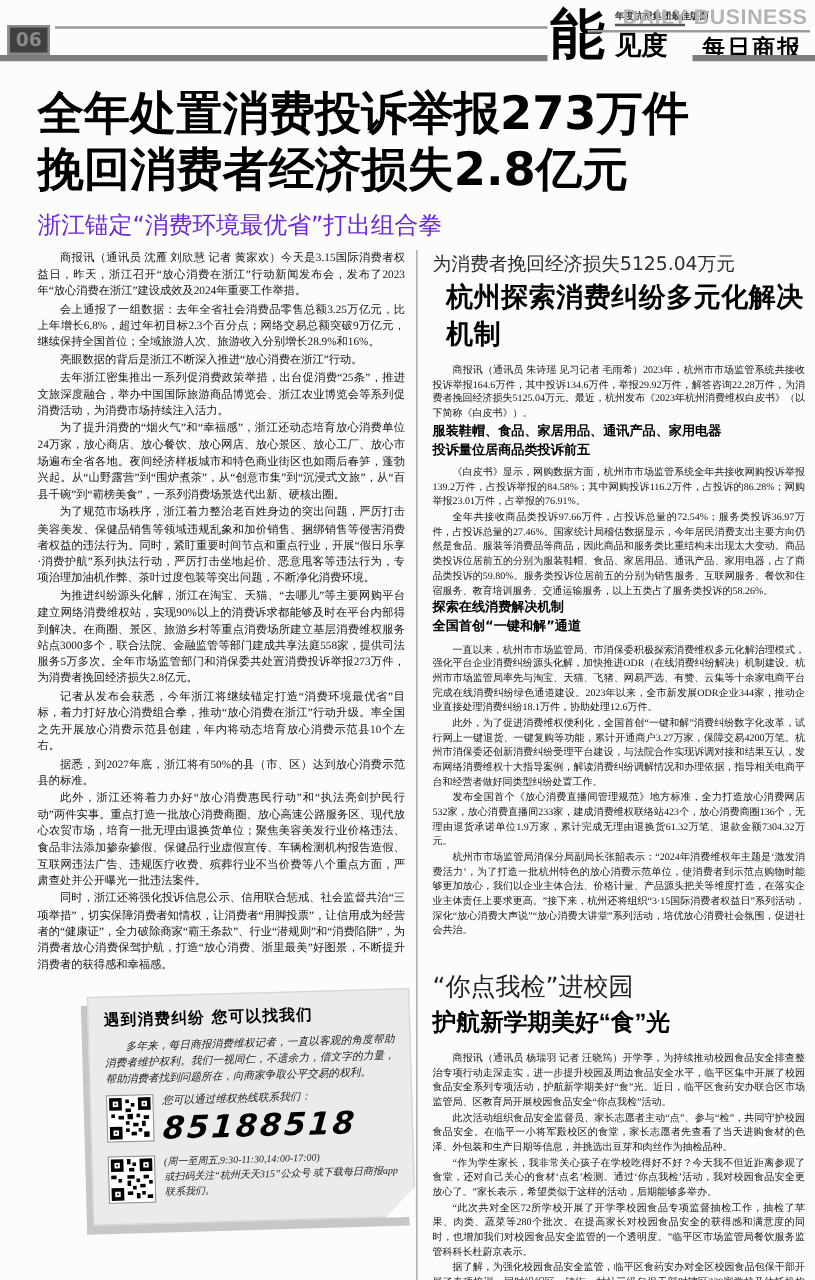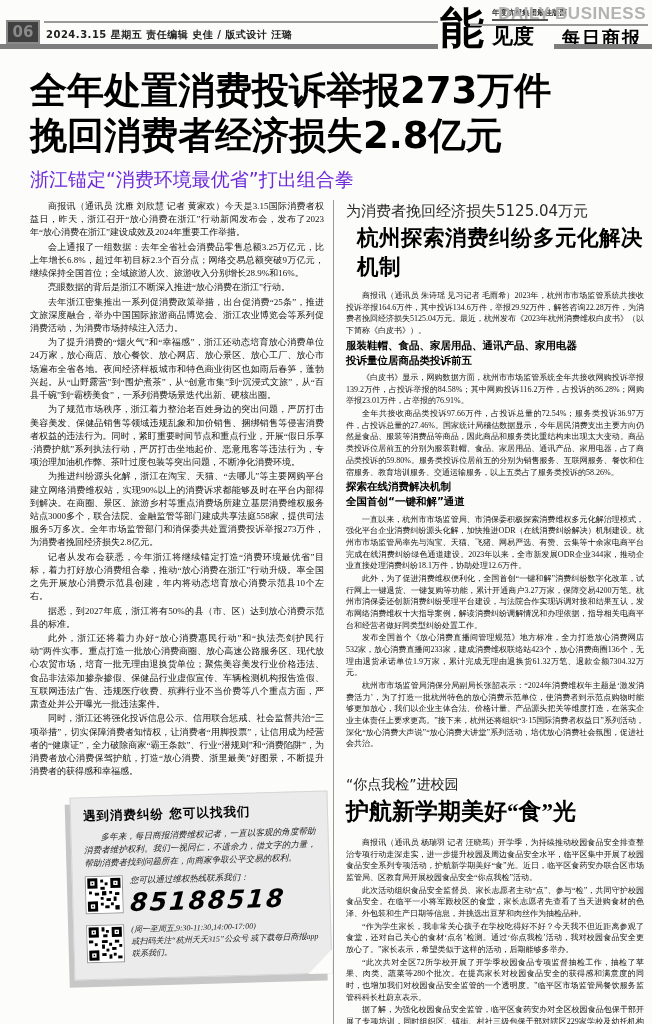--- a/index.html
+++ b/index.html
@@ -61,22 +61,22 @@
     font-size:9px;line-height:1.47;color:#141414;
   }
   .col-right .body p{font-size:8px;line-height:1.46;}
   
   .kicker2{font-family:"DejaVu Sans",sans-serif;font-size:15px;color:#2b2b2b;margin:2px 0 2px 0;}
   .head2{font-family:"DejaVu Sans",sans-serif;font-weight:900;font-size:21.5px;color:#000;margin:0 0 9px 11px;letter-spacing:.5px;}
   .subhd{font-family:"DejaVu Sans",sans-serif;font-weight:bold;font-size:10.5px;color:#000;margin:0 0 0 0;line-height:1.45;}
   .subhd+ .subhd{margin-top:0;margin-bottom:4px;}
   
   .art3{margin-top:26px;}
-  .kicker3{font-family:"DejaVu Sans",sans-serif;font-size:14px;color:#222;margin-bottom:2px;}
-  .head3{font-family:Liberation Serif, serif;font-weight:900;font-size:23px;color:#000;margin:0 0 10px 0;}
+  .kicker3{font-family:"DejaVu Sans",sans-serif;font-size:20px;color:#222;margin-bottom:2px;}
+  .head3{font-family:Liberation Sans, sans-serif;font-weight:900;font-size:19px;color:#000;margin:0 0 10px 0;}
   
   .note{
     position:relative;width:232px;margin:16px 0 0 42px;
     background:#ebebeb;border:1px solid #d6d6d6;
     padding:10px 12px 16px 12px;transform:rotate(-1.6deg);
     box-shadow:-5px 7px 0 #c7c7c7;
   }
   .note:after{
     content:"";position:absolute;right:-1px;bottom:-1px;
     border-style:solid;border-width:0 0 24px 24px;
@@ -96,21 +96,20 @@
   .hot-hours,.hot-extra{font-style:italic;font-size:8px;line-height:1.5;color:#222;}
 </style>
 </head>
 <body>
 
 <div class="page">
 
   <div class="hdr">
     <div class="pageno">06</div>
     <div class="hdr-thinline-left"></div>
-    <div class="dateline">2024.3.15 星期五  责任编辑 史佳 / 版式设计 汪璐</div>
     <div class="hdr-thickbar-left"></div>
 
     <div class="masthead">
       <div class="neng">能</div>
       <div class="mast-award">年度杭报集团最佳版面</div>
       <div class="mast-underline"></div>
       <div class="jiandu">见度</div>
     </div>
 
     <div class="daily-en">DAILY BUSINESS</div>

